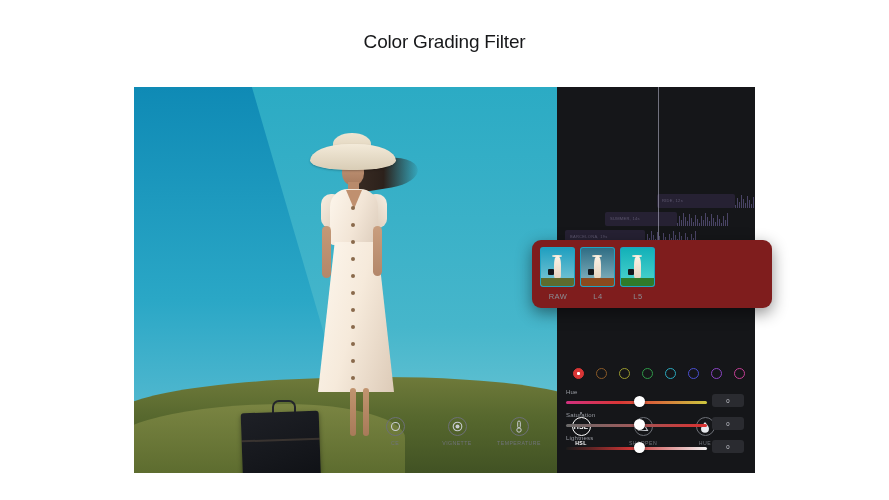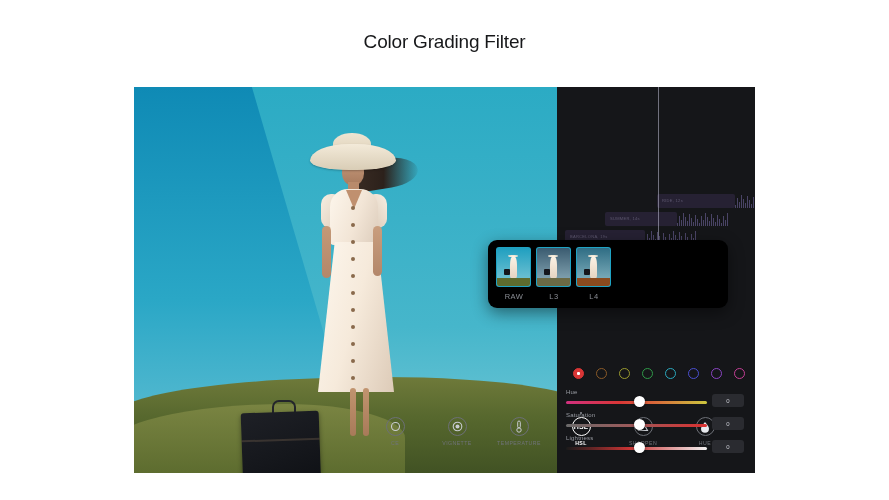--- a/index.html
+++ b/index.html
@@ -122,22 +122,22 @@
     font-size:4px;color:#6a6380;letter-spacing:.3px;
     padding:4px 0 0 5px;display:block;white-space:nowrap;overflow:hidden;
   }
   .wave{position:absolute;top:0;height:14px;display:flex;align-items:flex-end;gap:1px;}
   .wave i{width:1px;background:#4a4466;}
   .playhead{position:absolute;left:101px;top:0;width:1px;height:158px;
     background:rgba(190,190,210,.55);}
 
   
   .filter-strip{
-    position:absolute;left:488px;top:240px;width:240px;height:68px;
-    background:#000000;border-radius:9px;
+    position:absolute;left:532px;top:240px;width:240px;height:68px;
+    background:#7f1d1d;border-radius:9px;
     box-shadow:0 5px 16px rgba(0,0,0,.45);
     display:flex;align-items:center;padding:0 6px;box-sizing:border-box;
   }
   .fitem{width:37px;margin:0 1.5px;text-align:center;cursor:pointer;}
   .fthumb{
     width:35px;height:40px;border-radius:3px;overflow:hidden;position:relative;
     border:1.5px solid transparent;box-sizing:border-box;
     background:#1fa3c4;
   }
   .fitem.sel .fthumb{border-color:#e8b923;}
@@ -398,37 +398,37 @@
           <div class="t-sky" style="background:linear-gradient(180deg,#1f9fc0,#7ec8d6)"></div>
           <div class="t-grass" style="background:#5d6b2e"></div>
           <div class="t-hat"></div>
           <div class="t-dress"></div>
           <div class="t-case"></div>
         </div>
         <div class="flabel">RAW</div>
       </div>
       <div class="fitem">
         <div class="fthumb">
-          <div class="t-sky" style="background:linear-gradient(180deg,#3a5b70,#8fb0bc)"></div>
-          <div class="t-grass" style="background:#6b6a45"></div>
-          <div class="t-hat"></div>
-          <div class="t-dress"></div>
-          <div class="t-case"></div>
-        </div>
-        <div class="flabel">L3</div>
-      </div>
-      <div class="fitem">
-        <div class="fthumb">
           <div class="t-sky" style="background:linear-gradient(180deg,#2f6d84,#8ab8c4)"></div>
           <div class="t-grass" style="background:#8a4a1e"></div>
           <div class="t-hat"></div>
           <div class="t-dress"></div>
           <div class="t-case"></div>
         </div>
         <div class="flabel">L4</div>
+      </div>
+      <div class="fitem">
+        <div class="fthumb">
+          <div class="t-sky" style="background:linear-gradient(180deg,#12b0b8,#4fd6cf)"></div>
+          <div class="t-grass" style="background:#2f7a2a"></div>
+          <div class="t-hat"></div>
+          <div class="t-dress"></div>
+          <div class="t-case"></div>
+        </div>
+        <div class="flabel">L5</div>
       </div>
     </div>
 
   <div class="swatches">
       <div class="sw sel" style="border-color: rgb(217, 54, 54); background: rgb(217, 54, 54);"></div>
       <div class="sw" style="border-color: rgb(138, 90, 40);"></div>
       <div class="sw" style="border-color: rgb(154, 154, 46);"></div>
       <div class="sw" style="border-color: rgb(47, 154, 72);"></div>
       <div class="sw" style="border-color: rgb(42, 168, 189);"></div>
       <div class="sw" style="border-color: rgb(74, 79, 208);"></div>

